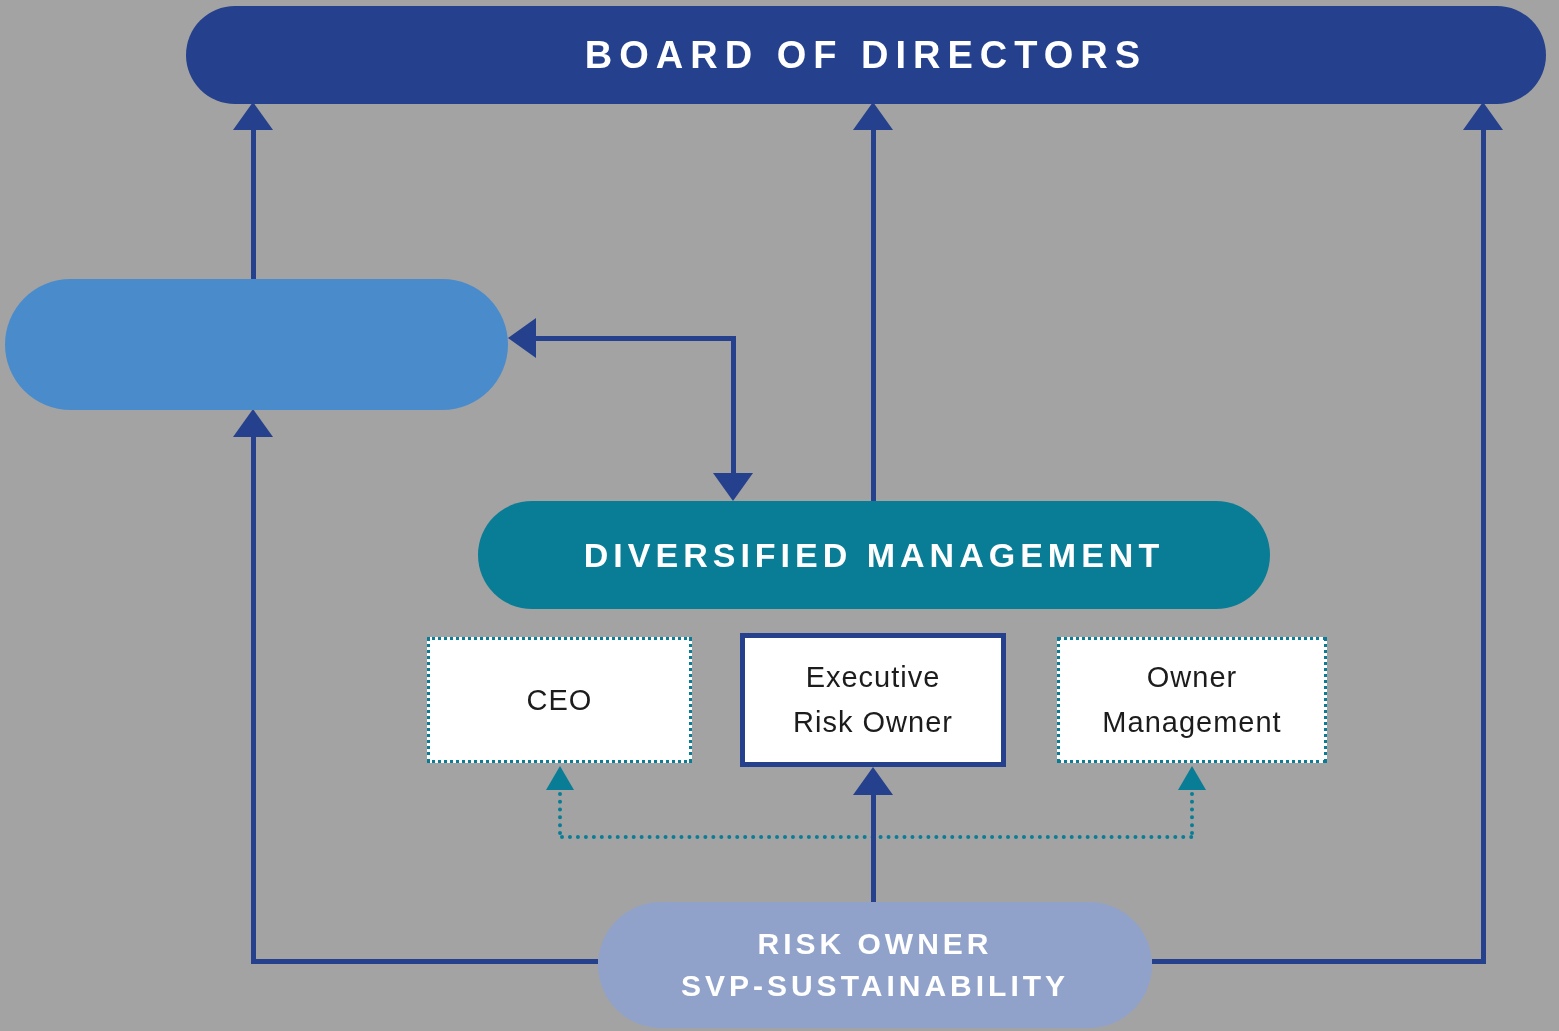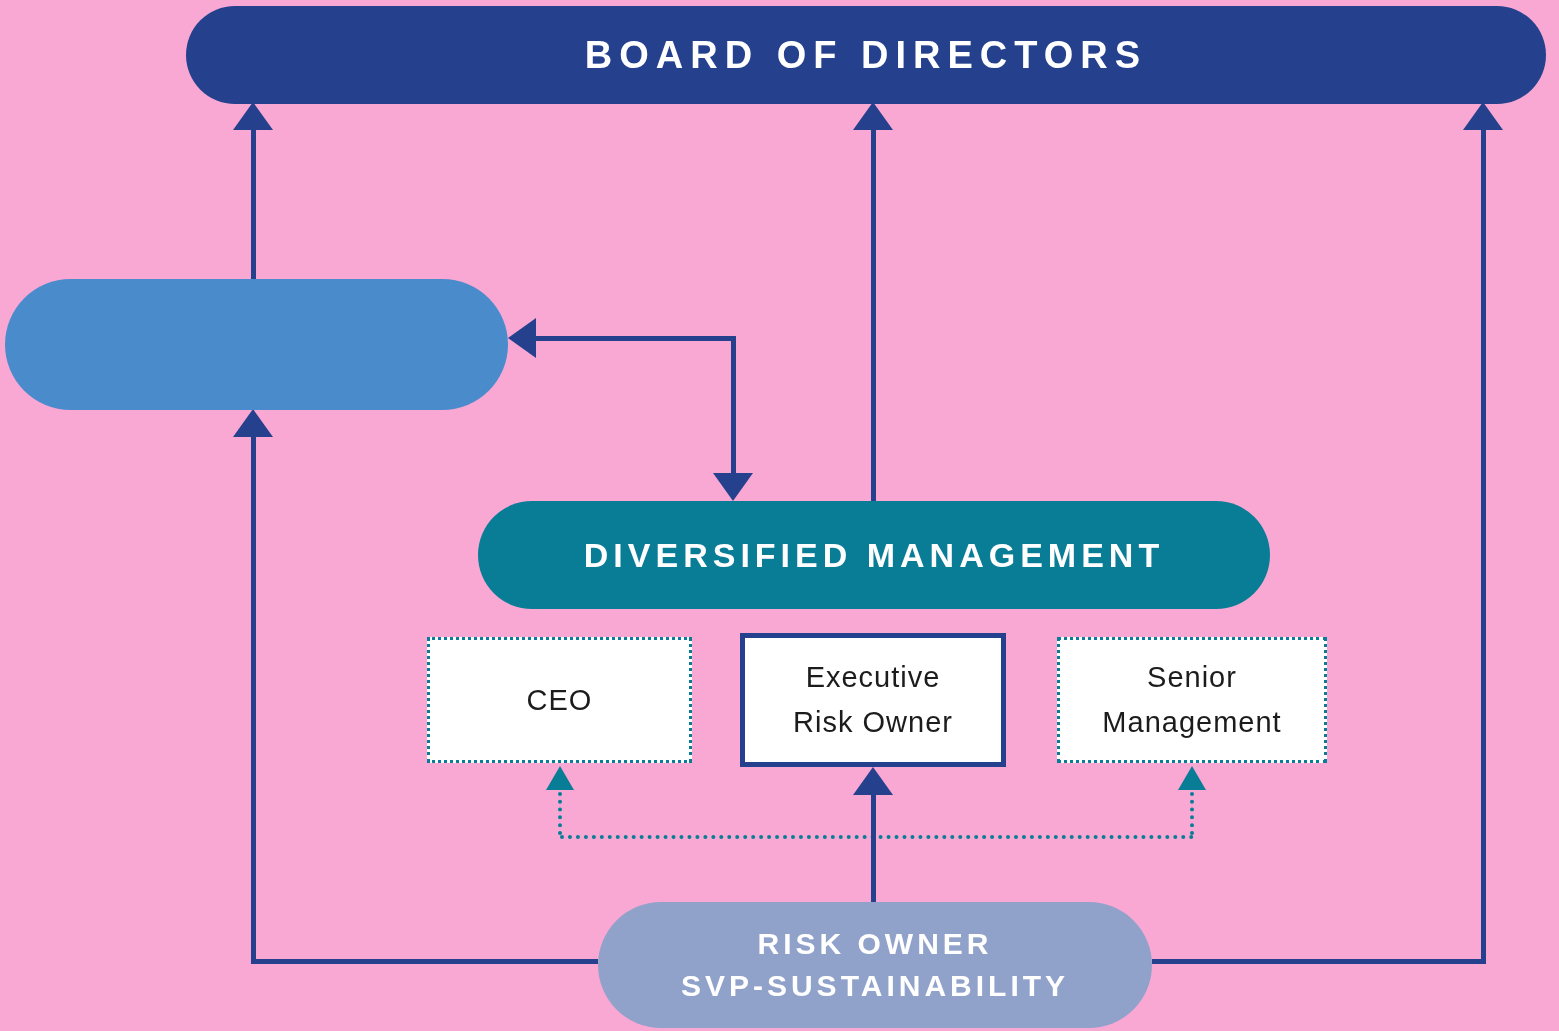--- a/index.html
+++ b/index.html
@@ -4,21 +4,21 @@
 <style>
   :root{
     --navy:#25418D;
     --blue:#4A8CCB;
     --teal:#0A7D96;
     --lavender:#91A2CA;
     --ink:#1c1c1c;
   }
   *{margin:0;padding:0;box-sizing:border-box;}
   body{background:#ffffff;font-family:"Liberation Sans",sans-serif;}
-  .canvas{position:relative;width:1559px;height:1031px;background:#f9a8d4;overflow:hidden;}
+  .canvas{position:relative;width:1559px;height:1031px;background:#a3a3a3;overflow:hidden;}
 
   
   .pill{position:absolute;display:flex;flex-direction:column;align-items:center;justify-content:center;
         text-align:center;color:#ffffff;font-weight:700;}
   .pill span{display:block;}
   .board{left:186px;top:6px;width:1360px;height:98px;border-radius:49px;background:var(--navy);
          font-size:38px;letter-spacing:7px;}
   .committee{left:5px;top:279px;width:503px;height:131px;border-radius:66px;background:var(--blue);
          font-size:30px;letter-spacing:4px;line-height:42px;}
   .management{left:478px;top:501px;width:792px;height:108px;border-radius:54px;background:var(--teal);
@@ -128,21 +128,21 @@
   <div class="box solid ero">
     <span>Executive</span>
     <span>Risk Owner</span>
   </div>
 
   <div class="box dotted ceo">
     <span>CEO</span>
   </div>
 
   <div class="box dotted smg">
-    <span>Senior</span>
+    <span>Owner</span>
     <span>Management</span>
   </div>
 
   <div class="pill riskowner">
     <span>RISK OWNER</span>
     <span>SVP-SUSTAINABILITY</span>
   </div>
 
 </div>
 

